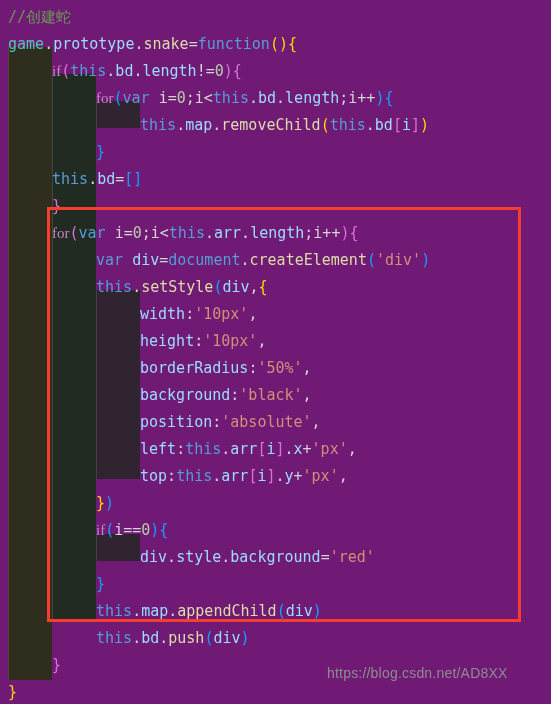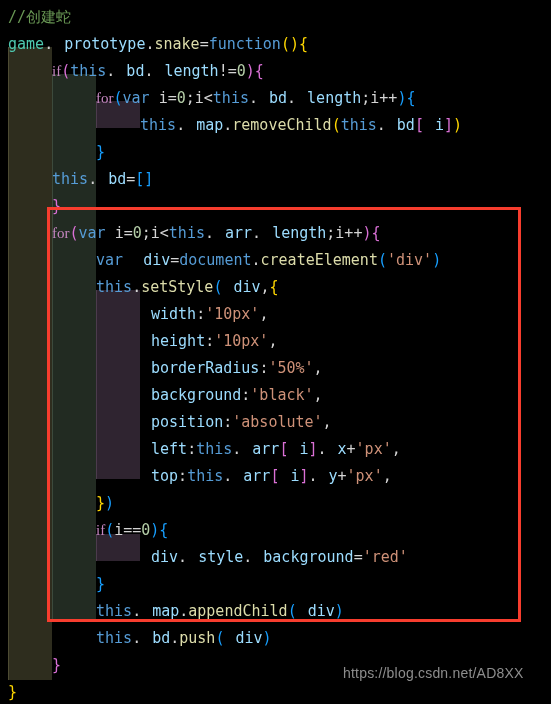--- a/index.html
+++ b/index.html
@@ -4,21 +4,21 @@
 <style>
   * { box-sizing: border-box; }
   html, body {
     margin: 0; padding: 0;
     background: #1e1e1e;
   }
   #screen {
     position: relative;
     width: 551px;
     height: 704px;
-    background: #000000;
+    background: #701a75;
     overflow: hidden;
     font-family: "DejaVu Sans Mono", "Liberation Mono", monospace;
   }
 
   
   .indent-col {
     position: absolute;
     pointer-events: none;
   }
   .indent-col .stripe-line {
@@ -42,21 +42,21 @@
     height: 27px;
     padding-left: 8px;
     white-space: pre;
   }
 
   
   .cmt  { color: #6a9955; }
   .kw   { color: #569cd6; }   
   .ctl  { color: #c586c0; font-family: Liberation Serif, serif; }   
   .cls  { color: #4ec9b0; }   
-  .prop { color: #9cdcfe; margin-left: 11px; }   
+  .prop { color: #9cdcfe; }   
   .fn   { color: #dcdcaa; }   
   .str  { color: #ce9178; }   
   .num  { color: #b5cea8; }   
   .op   { color: #d4d4d4; }   
   .p1   { color: #ffd700; }   
   .p2   { color: #da70d6; }   
   .p3   { color: #179fff; }   
 
   
   #annotation-rect {
@@ -96,15 +96,15 @@
       </div>
       <div class="indent-col" style="left: 96px; top: 534px; width: 44px; height: 27px; background: rgb(47, 36, 48);">
         <div class="stripe-line" style="background: rgb(76, 59, 77);"></div>
       </div>
     </div>
 
   <div id="code"><div class="line" style="padding-left: 8px;"><span class="cmt">//创建蛇</span></div><div class="line" style="padding-left: 8px;"><span class="cls">game</span><span class="op">.</span><span class="prop">prototype</span><span class="op">.</span><span class="fn">snake</span><span class="op">=</span><span class="kw">function</span><span class="p1">()</span><span class="p1">{</span></div><div class="line" style="padding-left: 52px;"><span class="ctl">if</span><span class="p2">(</span><span class="kw">this</span><span class="op">.</span><span class="prop">bd</span><span class="op">.</span><span class="prop">length</span><span class="op">!=</span><span class="num">0</span><span class="p2">)</span><span class="p2">{</span></div><div class="line" style="padding-left: 96px;"><span class="ctl">for</span><span class="p3">(</span><span class="kw">var</span><span class="op"> i=</span><span class="num">0</span><span class="op">;i&lt;</span><span class="kw">this</span><span class="op">.</span><span class="prop">bd</span><span class="op">.</span><span class="prop">length</span><span class="op">;i++</span><span class="p3">)</span><span class="p3">{</span></div><div class="line" style="padding-left: 140px;"><span class="kw">this</span><span class="op">.</span><span class="prop">map</span><span class="op">.</span><span class="fn">removeChild</span><span class="p1">(</span><span class="kw">this</span><span class="op">.</span><span class="prop">bd</span><span class="p2">[</span><span class="prop">i</span><span class="p2">]</span><span class="p1">)</span></div><div class="line" style="padding-left: 96px;"><span class="p3">}</span></div><div class="line" style="padding-left: 52px;"><span class="kw">this</span><span class="op">.</span><span class="prop">bd</span><span class="op">=</span><span class="p3">[]</span></div><div class="line" style="padding-left: 52px;"><span class="p2">}</span></div><div class="line" style="padding-left: 52px;"><span class="ctl">for</span><span class="p2">(</span><span class="kw">var</span><span class="op"> i=</span><span class="num">0</span><span class="op">;i&lt;</span><span class="kw">this</span><span class="op">.</span><span class="prop">arr</span><span class="op">.</span><span class="prop">length</span><span class="op">;i++</span><span class="p2">)</span><span class="p2">{</span></div><div class="line" style="padding-left: 96px;"><span class="kw">var</span><span class="op"> </span><span class="prop">div</span><span class="op">=</span><span class="kw">document</span><span class="op">.</span><span class="fn">createElement</span><span class="p3">(</span><span class="str">'div'</span><span class="p3">)</span></div><div class="line" style="padding-left: 96px;"><span class="kw">this</span><span class="op">.</span><span class="fn">setStyle</span><span class="p3">(</span><span class="prop">div</span><span class="op">,</span><span class="p1">{</span></div><div class="line" style="padding-left: 140px;"><span class="prop">width</span><span class="op">:</span><span class="str">'10px'</span><span class="op">,</span></div><div class="line" style="padding-left: 140px;"><span class="prop">height</span><span class="op">:</span><span class="str">'10px'</span><span class="op">,</span></div><div class="line" style="padding-left: 140px;"><span class="prop">borderRadius</span><span class="op">:</span><span class="str">'50%'</span><span class="op">,</span></div><div class="line" style="padding-left: 140px;"><span class="prop">background</span><span class="op">:</span><span class="str">'black'</span><span class="op">,</span></div><div class="line" style="padding-left: 140px;"><span class="prop">position</span><span class="op">:</span><span class="str">'absolute'</span><span class="op">,</span></div><div class="line" style="padding-left: 140px;"><span class="prop">left</span><span class="op">:</span><span class="kw">this</span><span class="op">.</span><span class="prop">arr</span><span class="p2">[</span><span class="prop">i</span><span class="p2">]</span><span class="op">.</span><span class="prop">x</span><span class="op">+</span><span class="str">'px'</span><span class="op">,</span></div><div class="line" style="padding-left: 140px;"><span class="prop">top</span><span class="op">:</span><span class="kw">this</span><span class="op">.</span><span class="prop">arr</span><span class="p2">[</span><span class="prop">i</span><span class="p2">]</span><span class="op">.</span><span class="prop">y</span><span class="op">+</span><span class="str">'px'</span><span class="op">,</span></div><div class="line" style="padding-left: 96px;"><span class="p1">}</span><span class="p3">)</span></div><div class="line" style="padding-left: 96px;"><span class="ctl">if</span><span class="p3">(</span><span class="op">i==</span><span class="num">0</span><span class="p3">)</span><span class="p3">{</span></div><div class="line" style="padding-left: 140px;"><span class="prop">div</span><span class="op">.</span><span class="prop">style</span><span class="op">.</span><span class="prop">background</span><span class="op">=</span><span class="str">'red'</span></div><div class="line" style="padding-left: 96px;"><span class="p3">}</span></div><div class="line" style="padding-left: 96px;"><span class="kw">this</span><span class="op">.</span><span class="prop">map</span><span class="op">.</span><span class="fn">appendChild</span><span class="p3">(</span><span class="prop">div</span><span class="p3">)</span></div><div class="line" style="padding-left: 96px;"><span class="kw">this</span><span class="op">.</span><span class="prop">bd</span><span class="op">.</span><span class="fn">push</span><span class="p3">(</span><span class="prop">div</span><span class="p3">)</span></div><div class="line" style="padding-left: 52px;"><span class="p2">}</span></div><div class="line" style="padding-left: 8px;"><span class="p1">}</span></div></div>
 
   <div id="annotation-rect" style="left: 47px; top: 207px; width: 474px; height: 415px; border-color: rgb(247, 61, 46); border-width: 3px;"></div>
 
-  <div id="watermark" style="left: 343px; top: 665px; color: rgb(141, 141, 141);">https://blog.csdn.net/AD8XX</div>
+  <div id="watermark" style="left: 327px; top: 665px; color: rgb(141, 141, 141);">https://blog.csdn.net/AD8XX</div>
 
 </div>
 
 </body></html>

